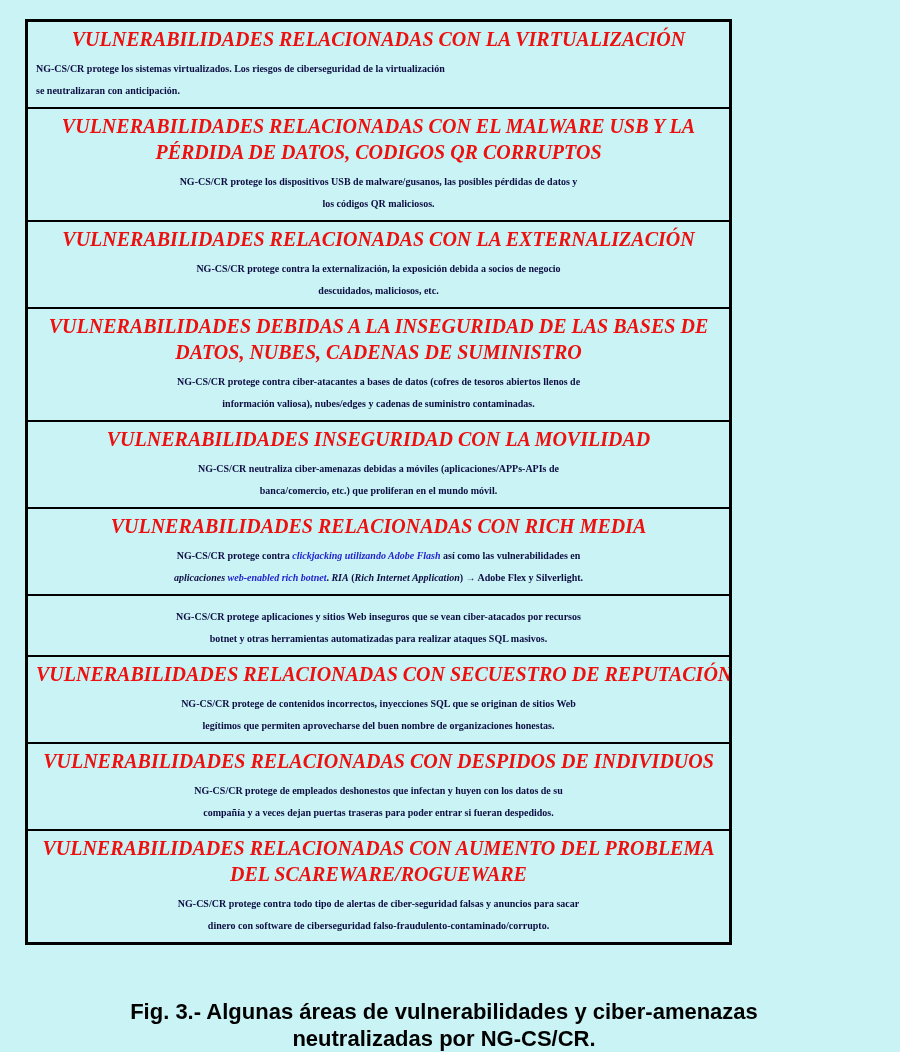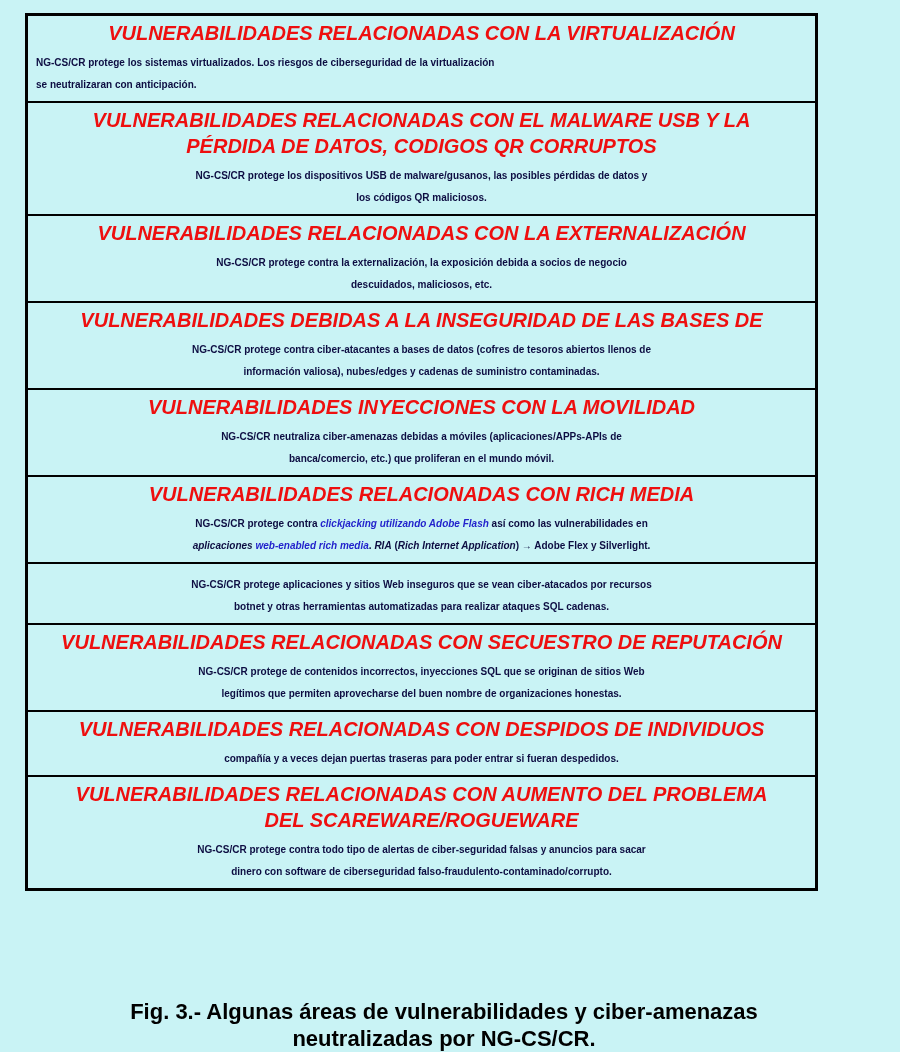--- a/index.html
+++ b/index.html
@@ -5,24 +5,25 @@
   * { margin: 0; padding: 0; box-sizing: border-box; }
   html, body {
     width: 900px; height: 1052px;
     background: #c9f3f5;
     font-family: "Liberation Sans", sans-serif;
     overflow: hidden;
     position: relative;
   }
   .table-box {
     position: absolute;
-    left: 25px; top: 13px;
-    width: 793px;
+    left: 25px; top: 19px;
+    width: 707px;
     border: 3px solid #000;
     background: #c9f3f5;
+    font-family: Liberation Serif, serif;
   }
   .section {
     border-bottom: 2px solid #000;
     padding: 4px 8px 5px 8px;
     overflow: hidden;
   }
   .section:last-child { border-bottom: none; }
   .section-title {
     color: #ee0f0f;
     font-weight: bold;
@@ -85,64 +86,66 @@
         <div class="title-line">VULNERABILIDADES RELACIONADAS CON LA EXTERNALIZACIÓN</div>
       </div>
       <div class="section-body">
         <div class="body-line"><span class="seg-n">NG-CS/CR protege contra la externalización, la exposición debida a socios de negocio</span></div>
         <div class="body-line"><span class="seg-n">descuidados, maliciosos, etc.</span></div>
       </div>
     </div>
     <div class="section">
       <div class="section-title">
         <div class="title-line">VULNERABILIDADES DEBIDAS A LA INSEGURIDAD DE LAS BASES DE</div>
+        <div class="title-line">DATOS, NUBES, CADENAS DE SUMINISTRO</div>
       </div>
       <div class="section-body">
         <div class="body-line"><span class="seg-n">NG-CS/CR protege contra ciber-atacantes a bases de datos (cofres de tesoros abiertos llenos de</span></div>
         <div class="body-line"><span class="seg-n">información valiosa), nubes/edges y cadenas de suministro contaminadas.</span></div>
       </div>
     </div>
     <div class="section">
       <div class="section-title">
-        <div class="title-line">VULNERABILIDADES INYECCIONES CON LA MOVILIDAD</div>
+        <div class="title-line">VULNERABILIDADES INSEGURIDAD CON LA MOVILIDAD</div>
       </div>
       <div class="section-body">
         <div class="body-line"><span class="seg-n">NG-CS/CR neutraliza ciber-amenazas debidas a móviles (aplicaciones/APPs-APIs de</span></div>
         <div class="body-line"><span class="seg-n">banca/comercio, etc.) que proliferan en el mundo móvil.</span></div>
       </div>
     </div>
     <div class="section">
       <div class="section-title">
         <div class="title-line">VULNERABILIDADES RELACIONADAS CON RICH MEDIA</div>
       </div>
       <div class="section-body">
         <div class="body-line"><span class="seg-n">NG-CS/CR protege contra </span><span class="seg-li">clickjacking utilizando Adobe Flash</span><span class="seg-n"> así como las vulnerabilidades en</span></div>
-        <div class="body-line"><span class="seg-i">aplicaciones </span><span class="seg-li">web-enabled rich media</span><span class="seg-n">. </span><span class="seg-i">RIA</span><span class="seg-n"> (</span><span class="seg-i">Rich Internet Application</span><span class="seg-n">) </span><span class="seg-n">→</span><span class="seg-n"> Adobe Flex y Silverlight.</span></div>
+        <div class="body-line"><span class="seg-i">aplicaciones </span><span class="seg-li">web-enabled rich botnet</span><span class="seg-n">. </span><span class="seg-i">RIA</span><span class="seg-n"> (</span><span class="seg-i">Rich Internet Application</span><span class="seg-n">) </span><span class="seg-n">→</span><span class="seg-n"> Adobe Flex y Silverlight.</span></div>
       </div>
     </div>
     <div class="section">
       <div class="section-body">
         <div class="body-line"><span class="seg-n">NG-CS/CR protege aplicaciones y sitios Web inseguros que se vean ciber-atacados por recursos</span></div>
-        <div class="body-line"><span class="seg-n">botnet y otras herramientas automatizadas para realizar ataques SQL cadenas.</span></div>
+        <div class="body-line"><span class="seg-n">botnet y otras herramientas automatizadas para realizar ataques SQL masivos.</span></div>
       </div>
     </div>
     <div class="section">
       <div class="section-title">
         <div class="title-line">VULNERABILIDADES RELACIONADAS CON SECUESTRO DE REPUTACIÓN</div>
       </div>
       <div class="section-body">
         <div class="body-line"><span class="seg-n">NG-CS/CR protege de contenidos incorrectos, inyecciones SQL que se originan de sitios Web</span></div>
         <div class="body-line"><span class="seg-n">legítimos que permiten aprovecharse del buen nombre de organizaciones honestas.</span></div>
       </div>
     </div>
     <div class="section">
       <div class="section-title">
         <div class="title-line">VULNERABILIDADES RELACIONADAS CON DESPIDOS DE INDIVIDUOS</div>
       </div>
       <div class="section-body">
+        <div class="body-line"><span class="seg-n">NG-CS/CR protege de empleados deshonestos que infectan y huyen con los datos de su</span></div>
         <div class="body-line"><span class="seg-n">compañía y a veces dejan puertas traseras para poder entrar si fueran despedidos.</span></div>
       </div>
     </div>
     <div class="section">
       <div class="section-title">
         <div class="title-line">VULNERABILIDADES RELACIONADAS CON AUMENTO DEL PROBLEMA</div>
         <div class="title-line">DEL SCAREWARE/ROGUEWARE</div>
       </div>
       <div class="section-body">
         <div class="body-line"><span class="seg-n">NG-CS/CR protege contra todo tipo de alertas de ciber-seguridad falsas y anuncios para sacar</span></div>

